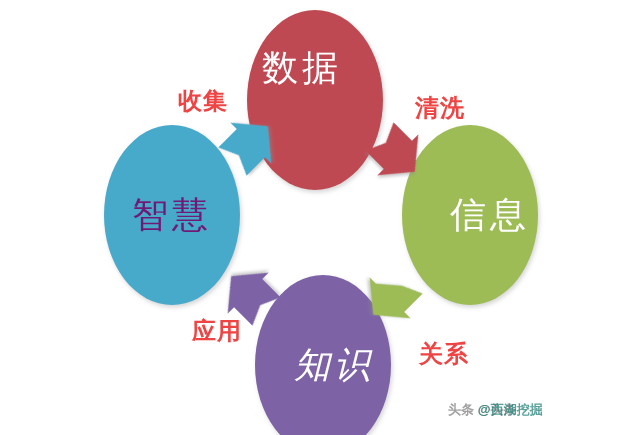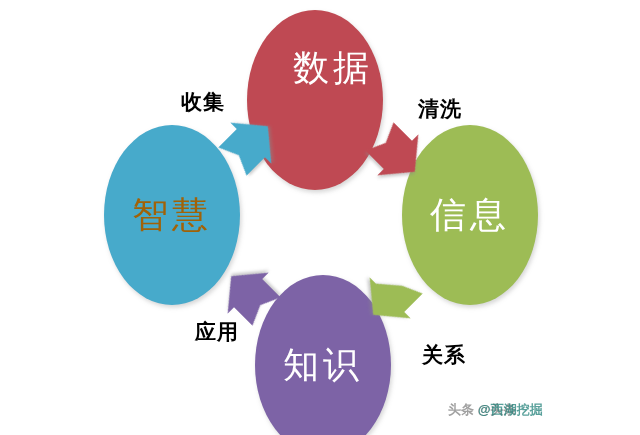--- a/index.html
+++ b/index.html
@@ -34,32 +34,32 @@
     letter-spacing: 4px;
     text-align: center;
     white-space: nowrap;
     line-height: 1;
     transform: translate(-50%, -50%);
     pointer-events: none;
     font-family: "Liberation Serif", "DejaVu Serif", serif;
   }
   .edge-label {
     position: absolute;
-    color: #000000;
-    font-size: 21px;
+    color: #ef4444;
+    font-size: 24px;
     font-weight: 700;
     letter-spacing: 1px;
     white-space: nowrap;
     line-height: 1;
     transform: translate(-50%, -50%);
     font-family: "Liberation Sans", "DejaVu Sans", sans-serif;
   }
-  #label-data    { left: 333px; top: 68px; }
-  #label-info    { left: 470px; top: 215px; }
-  #label-know    { left: 323px; top: 365px; }
+  #label-data    { left: 302px; top: 68px; }
+  #label-info    { left: 490px; top: 215px; }
+  #label-know    { left: 334px; top: 365px; font-style: italic; }
   #label-wisdom  { left: 172px; top: 215px; }
 
   #edge-collect  { left: 203px; top: 101px; }
   #edge-clean    { left: 440px; top: 108px; text-align: center; }
   #edge-relation { left: 444px; top: 354px; }
   #edge-apply    { left: 205px; top: 331px; margin-left: 12px; }
 
   #watermark {
     position: absolute;
     left: 448px;
@@ -113,21 +113,21 @@
     </g>
 
     <g transform="translate(248,146) rotate(315)" filter="url(#arrow-shadow)">
       <path id="arrow-collect" d="M -22,-20 L 4,-20 L 4,-29 L 28,0 L 4,29 L 4,20 L -22,20 L -13,0 Z" fill="#47aacb"></path>
     </g>
   </svg>
 
   <div class="node-label" id="label-data" style="color: rgb(255, 255, 255);">数据</div>
   <div class="node-label" id="label-info" style="color: rgb(255, 255, 255);">信息</div>
   <div class="node-label" id="label-know" style="color: rgb(255, 255, 255);">知识</div>
-  <div class="node-label" id="label-wisdom" style="color: #a16207;">智慧</div>
+  <div class="node-label" id="label-wisdom" style="color: #701a75;">智慧</div>
 
   <div class="edge-label" id="edge-collect">收集</div>
   <div class="edge-label" id="edge-clean">清洗</div>
   <div class="edge-label" id="edge-relation">关系</div>
   <div class="edge-label" id="edge-apply">应用</div>
 
   <div id="watermark">
     <span>头条 @头条</span>
     <span class="wm-ghost">@西湖挖掘</span>
   </div>

